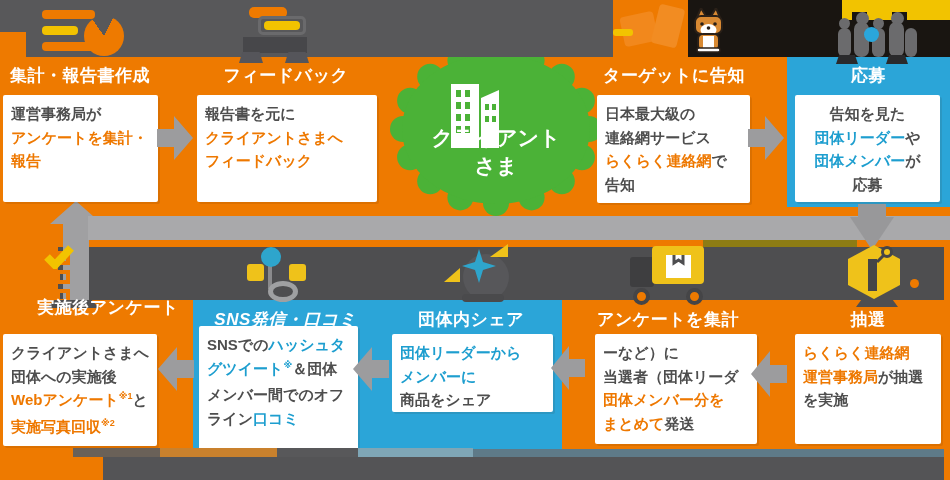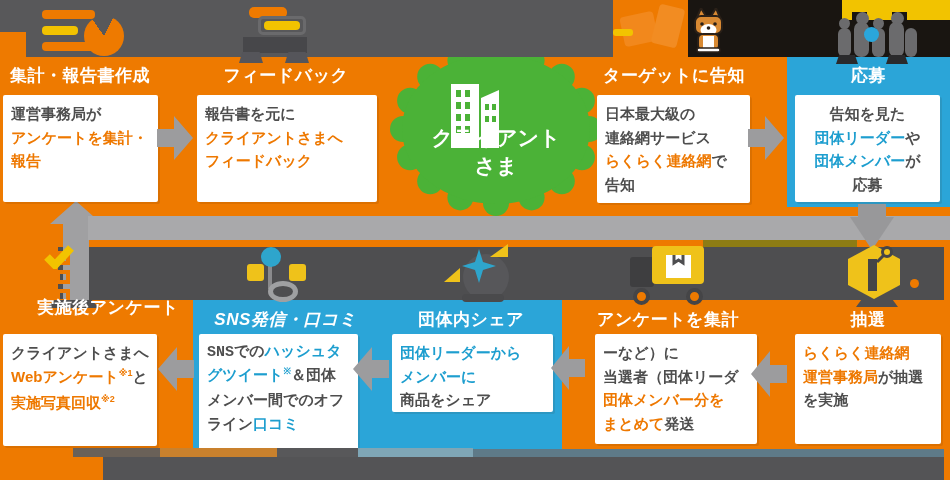--- a/index.html
+++ b/index.html
@@ -213,26 +213,27 @@
   <div class="abs box" style="left:795px;top:95px;width:145px;height:107px;box-sizing:border-box;text-align:center;">
       <div class="ln"><span class="c-dark">告知を見た</span></div>
       <div class="ln"><span class="c-blue">団体リーダー</span><span class="c-dark">や</span></div>
       <div class="ln"><span class="c-blue">団体メンバー</span><span class="c-dark">が</span></div>
       <div class="ln"><span class="c-dark">応募</span></div>
     </div>
 
   <div class="abs hdr" style="left:0;top:297px;width:160px;margin-left:28px;">実施後アンケート</div>
   <div class="abs box" style="left:3px;top:334px;width:154px;height:112px;box-sizing:border-box;">
       <div class="ln"><span class="c-dark">クライアントさまへ</span></div>
+      <div class="ln"><span class="c-dark">団体への実施後</span></div>
       <div class="ln"><span class="c-orange">Webアンケート</span><span class="c-orange sup">※1</span><span class="c-dark">と</span></div>
       <div class="ln"><span class="c-orange">実施写真回収</span><span class="c-orange sup">※2</span></div>
     </div>
 
   <div class="abs hdr" style="left:193px;top:309px;width:185px;font-style:italic;">SNS発信・口コミ</div>
-  <div class="abs box" style="left:199px;top:334px;width:159px;height:131px;box-sizing:border-box;font-family:Liberation Mono, monospace;">
+  <div class="abs box" style="left:199px;top:326px;width:159px;height:131px;box-sizing:border-box;">
       <div class="ln"><span class="c-dark">SNSでの</span><span class="c-blue">ハッシュタ</span></div>
       <div class="ln"><span class="c-blue">グツイート</span><span class="c-blue sup">※</span><span class="c-dark">＆団体</span></div>
       <div class="ln"><span class="c-dark">メンバー間でのオフ</span></div>
       <div class="ln"><span class="c-dark">ライン</span><span class="c-blue">口コミ</span></div>
     </div>
 
   <div class="abs hdr" style="left:380px;top:309px;width:182px;">団体内シェア</div>
   <div class="abs box" style="left:392px;top:334px;width:161px;height:78px;box-sizing:border-box;">
       <div class="ln"><span class="c-blue">団体リーダーから</span></div>
       <div class="ln"><span class="c-blue">メンバーに</span></div>

